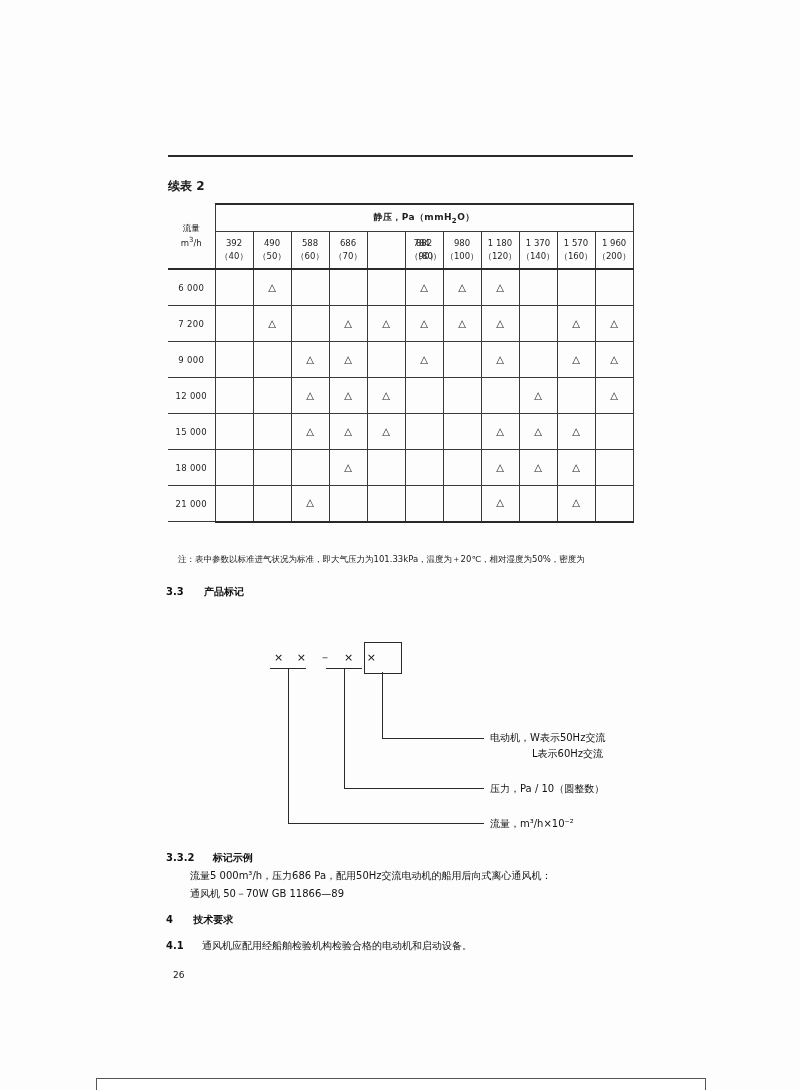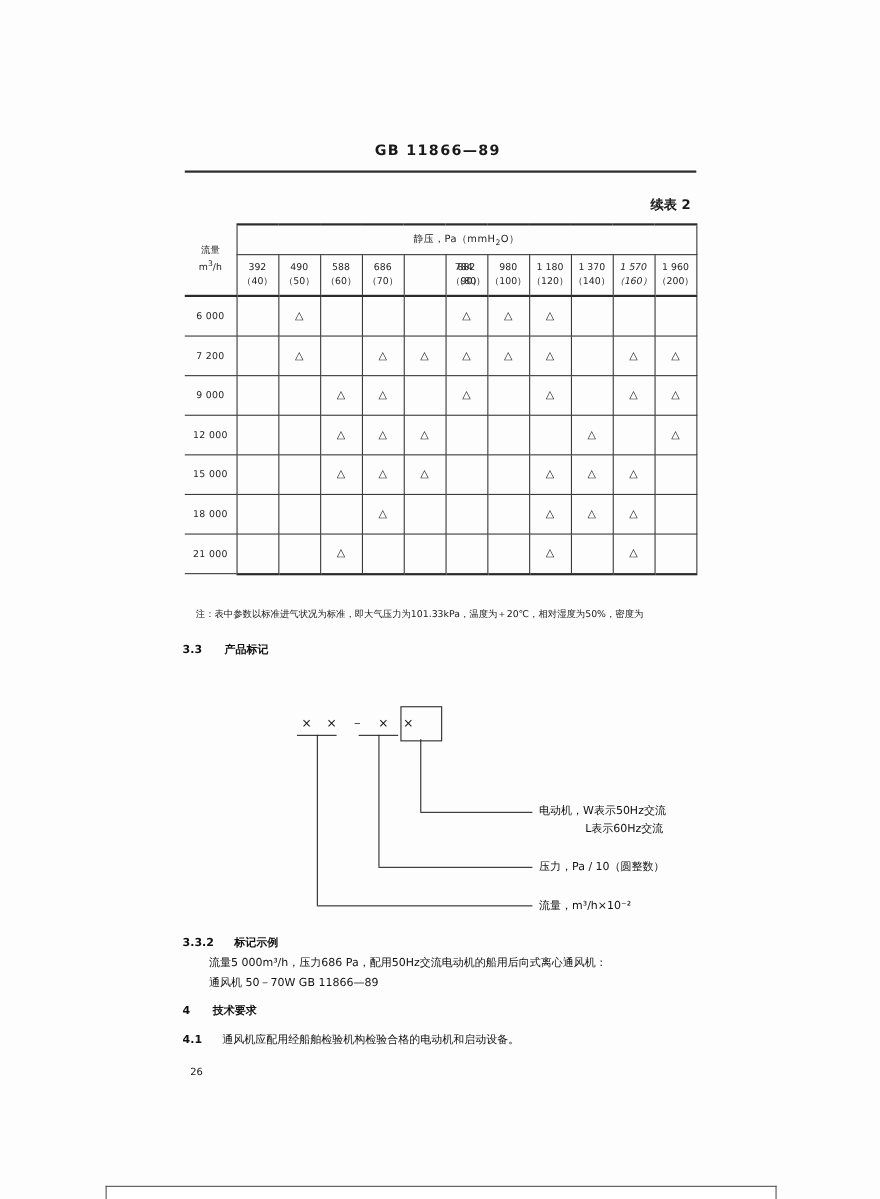--- a/index.html
+++ b/index.html
@@ -65,21 +65,21 @@
     top: 155px;
     width: 465px;
     height: 2px;
     background: #2a2a2a;
   }
   .cont-table-label {
     position: absolute;
     left: 168px;
     top: 178px;
     width: 460px;
-    text-align: right;
+    text-align: left;
     font-size: 12px;
     font-weight: bold;
     color: #1a1a1a;
   }
 
   
   .tbl-wrap {
     position: absolute;
     left: 168px;
     top: 203px;
@@ -194,37 +194,36 @@
   }
 </style>
 </head>
 <body>
 
 <div class="page">
 
 
   <div class="content">
 
-    <div class="std-header">GB 11866—89</div>
     <div class="header-rule"></div>
     <div class="cont-table-label">续表 2</div>
 
     <div class="tbl-wrap">
       <table class="maintbl">
         <colgroup>
           <col style="width:47px">
           <col span="11" style="width:38px">
         </colgroup>
         <tbody id="tbl-body">
             <tr>
               <td rowspan="2" class="flowhdr no-l no-t">
                 <div>流量</div>
                 <div>m<span class="sup">3</span>/h</div>
               </td>
-              <td colspan="11" class="hdr-static topline" style="height: 26px;">静压，Pa（mmH<span class="sub">2</span>O）</td>
+              <td colspan="11" class="hdr-static topline" style="height: 26px; font-weight: bold;">静压，Pa（mmH<span class="sub">2</span>O）</td>
             </tr>
             <tr>
               <td class="presscell" style="height: 36px;">
                 <div>392</div>
                 <div>（40）</div>
               </td>
               <td class="presscell" style="height: 36px;">
                 <div>490</div>
                 <div>（50）</div>
               </td>
@@ -249,21 +248,21 @@
                 <div>（100）</div>
               </td>
               <td class="presscell" style="height: 36px;">
                 <div>1 180</div>
                 <div>（120）</div>
               </td>
               <td class="presscell" style="height: 36px;">
                 <div>1 370</div>
                 <div>（140）</div>
               </td>
-              <td class="presscell" style="height: 36px; font-style: italic;">
+              <td class="presscell" style="height: 36px;">
                 <div>1 570</div>
                 <div>（160）</div>
               </td>
               <td class="presscell" style="height: 36px;">
                 <div>1 960</div>
                 <div>（200）</div>
               </td>
             </tr>
             <tr>
               <td class="rowhdr no-l topline" style="height: 35px;">6 000</td>

